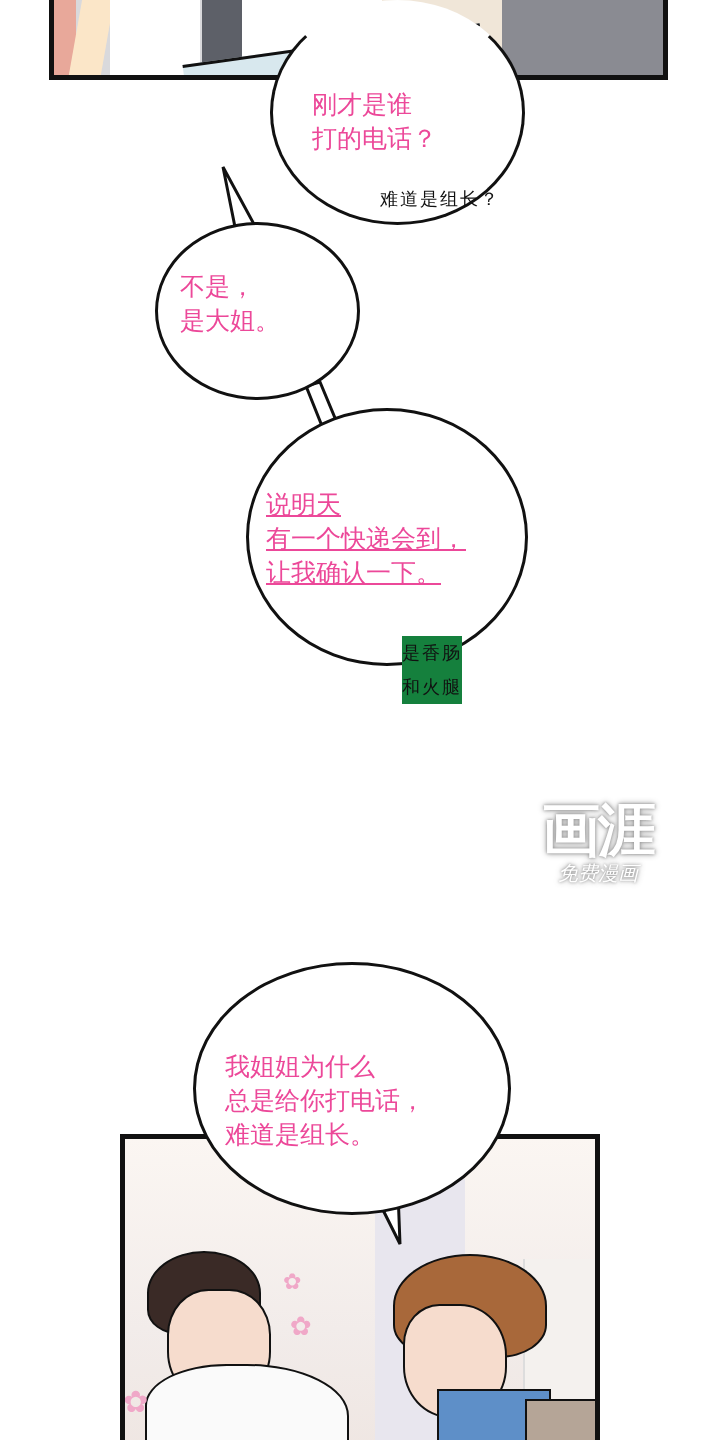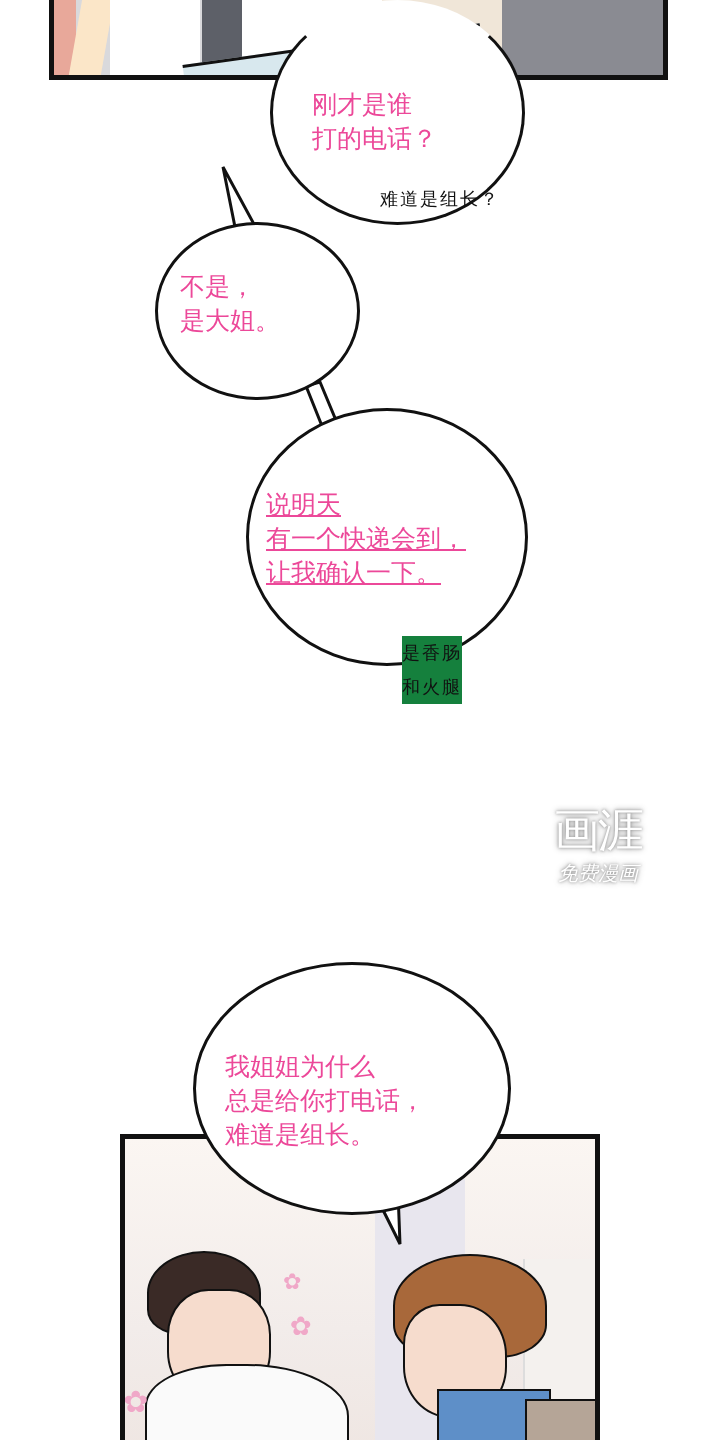--- a/index.html
+++ b/index.html
@@ -35,21 +35,21 @@
   .sfx {
     position: absolute; z-index: 5; font-size: 18px; line-height: 34px;
     white-space: pre; color: #111; letter-spacing: 2px;
   }
   .tail { position: absolute; z-index: 2; }
   .watermark {
     position: absolute; left: 536px; top: 800px; width: 124px; z-index: 6;
     text-align: center; color: #fff;
     text-shadow: 0 0 6px #999, 0 0 3px #888;
   }
-  .wm-logo { font-size: 46px; font-weight: normal; line-height: 60px; letter-spacing: -2px; }
+  .wm-logo { font-size: 58px; font-weight: bold; line-height: 60px; letter-spacing: -2px; }
   .wm-sub { font-size: 20px; line-height: 26px; font-style: italic; }
   .char { position: absolute; }
 </style>
 </head>
 <body>
 
 <div class="abs panel-top">
   <div class="strip" style="left:0;width:22px;background:#e8a89a;"></div>
   <div class="strip" style="left:22px;width:32px;background:#fbe6c8;transform:skewX(-10deg);"></div>
   <div class="strip" style="left:56px;width:90px;background:#ffffff;"></div>

